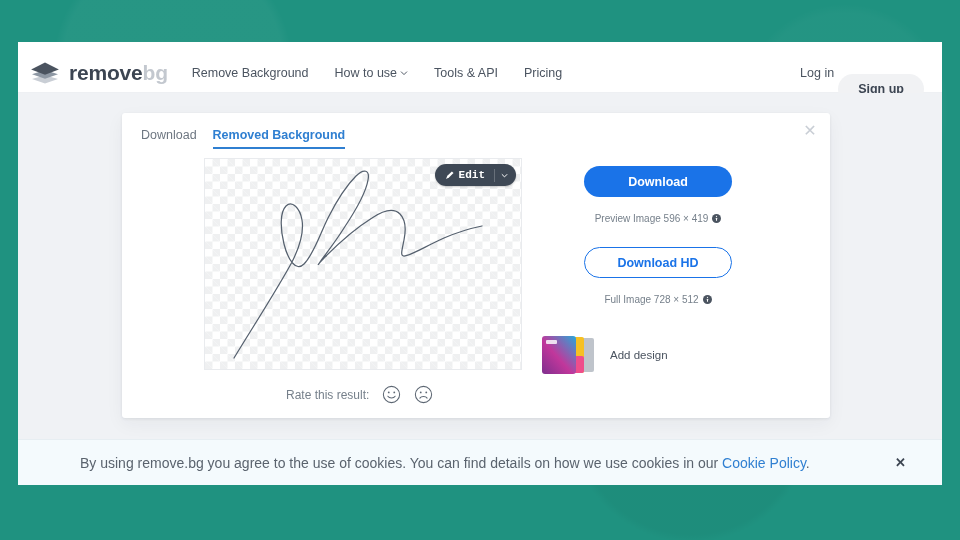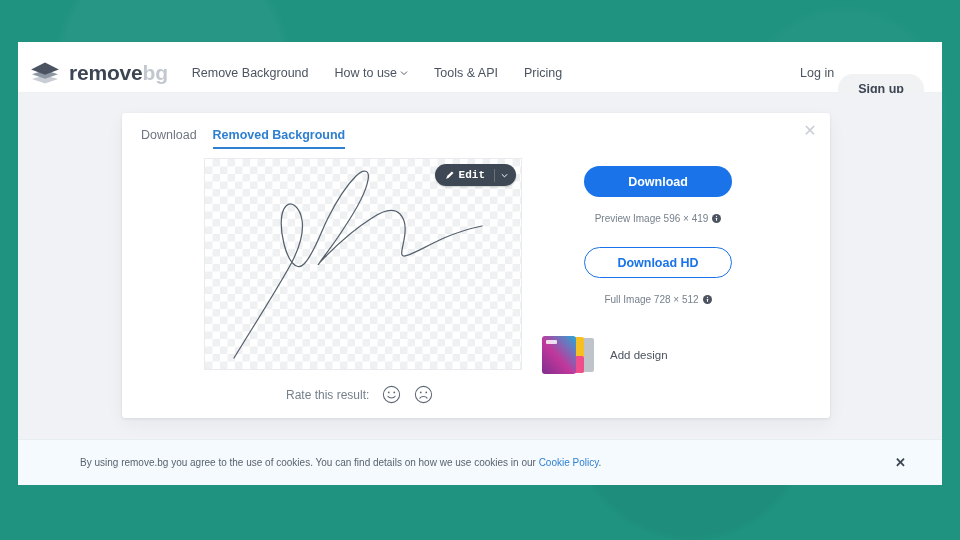--- a/index.html
+++ b/index.html
@@ -223,21 +223,21 @@
   
   .cookie-bar {
     position: absolute;
     left: 0; bottom: 0;
     width: 924px; height: 46px;
     background: #f4fafd;
     border-top: 1px solid #e7eef2;
     display: flex; align-items: center;
     padding: 0 30px 0 62px;
   }
-  .cookie-text { font-size: 10px; color: #5a636e; }
+  .cookie-text { font-size: 14px; color: #5a636e; }
   .cookie-link { color: #2f7fd1; text-decoration: none; cursor: pointer; }
   .cookie-close {
     margin-left: auto;
     font-size: 13px; font-weight: 700; color: #3c4552;
     cursor: pointer; user-select: none;
     padding: 0 6px;
   }
 </style>
 </head>
 <body>

